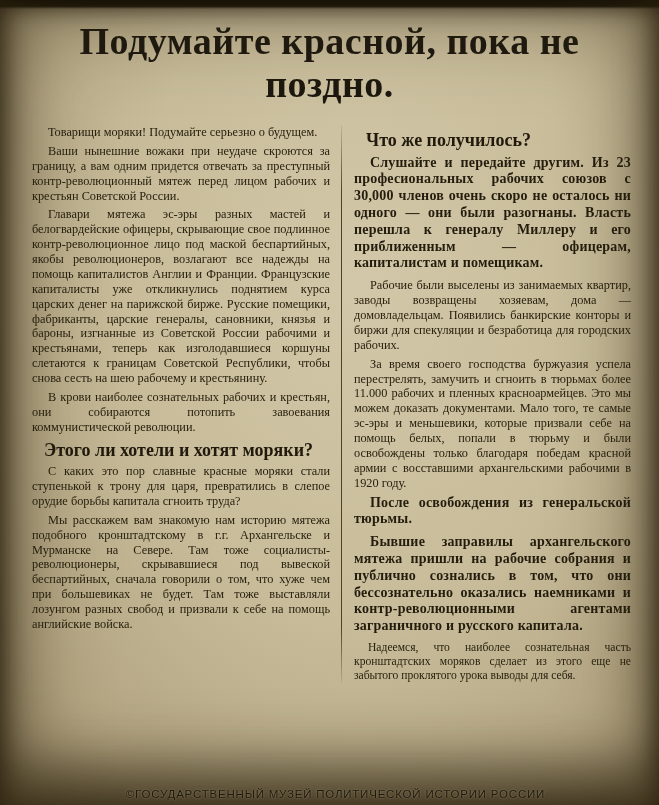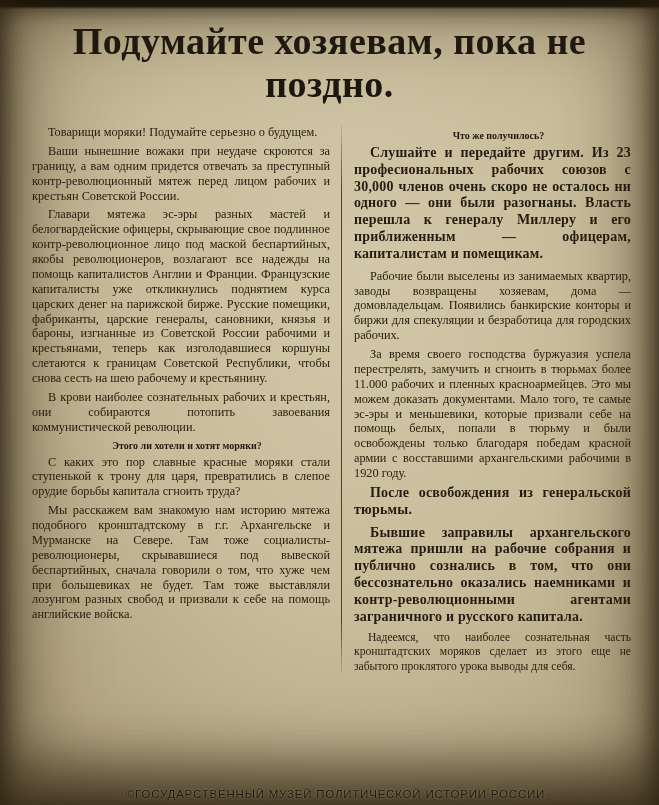--- a/index.html
+++ b/index.html
@@ -51,24 +51,24 @@
   p.body {
     margin:0 0 4px;
     font-size:12.3px;
     line-height:1.21;
     text-align:justify;
     text-indent:16px;
     color:#29210f;
   }
   p.heading {
     margin:5px 0 3px;
-    font-size:10px;
+    font-size:18px;
     font-weight:bold;
     line-height:1.2;
-    text-align:center;
+    text-align:left;
     text-indent:12px;
     color:#211a0c;
   }
   p.large {
     margin:2px 0 6px;
     font-size:14px;
     font-weight:bold;
     line-height:1.2;
     text-align:justify;
     text-indent:16px;
@@ -92,21 +92,21 @@
     color:#1e180c;
     text-shadow:0 0 2px rgba(210,199,168,0.5);
   }
 </style>
 </head>
 <body>
 
 <div class="photo">
   <div class="topbar"></div>
 
-  <h1 class="title">Подумайте хозяевам, пока не поздно.</h1>
+  <h1 class="title">Подумайте красной, пока не поздно.</h1>
 
   <div class="columns">
 
     <div class="col-left">
       <p class="body">Товарищи моряки! Подумайте серьезно о будущем.</p>
       <p class="body">Ваши нынешние вожаки при неудаче скроются за границу, а вам одним придется отвечать за преступный контр-революционный мятеж перед лицом рабочих и крестьян Советской России.</p>
       <p class="body">Главари мятежа эс-эры разных мастей и белогвардейские офицеры, скрывающие свое подлинное контр-революционное лицо под маской беспартийных, якобы революционеров, возлагают все надежды на помощь капиталистов Англии и Франции. Французские капиталисты уже откликнулись поднятием курса царских денег на парижской бирже. Русские помещики, фабриканты, царские генералы, сановники, князья и бароны, изгнанные из Советской России рабочими и крестьянами, теперь как изголодавшиеся коршуны слетаются к границам Советской Республики, чтобы снова сесть на шею рабочему и крестьянину.</p>
       <p class="body">В крови наиболее сознательных рабочих и крестьян, они собираются потопить завоевания коммунистической революции.</p>
       <p class="heading">Этого ли хотели и хотят моряки?</p>
       <p class="body">С каких это пор славные красные моряки стали ступенькой к трону для царя, превратились в слепое орудие борьбы капитала сгноить труда?</p>

